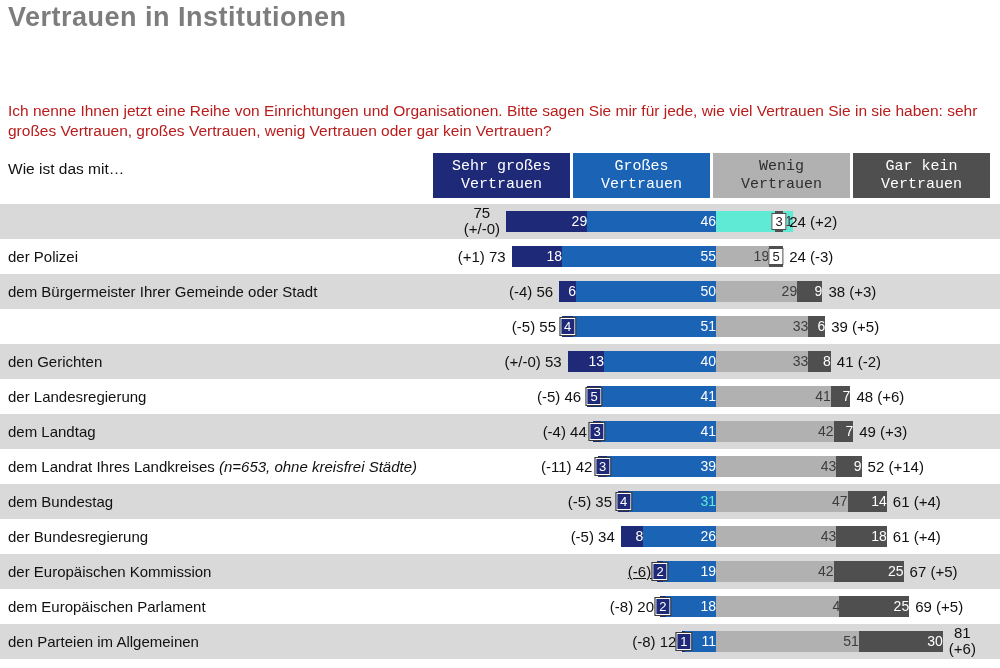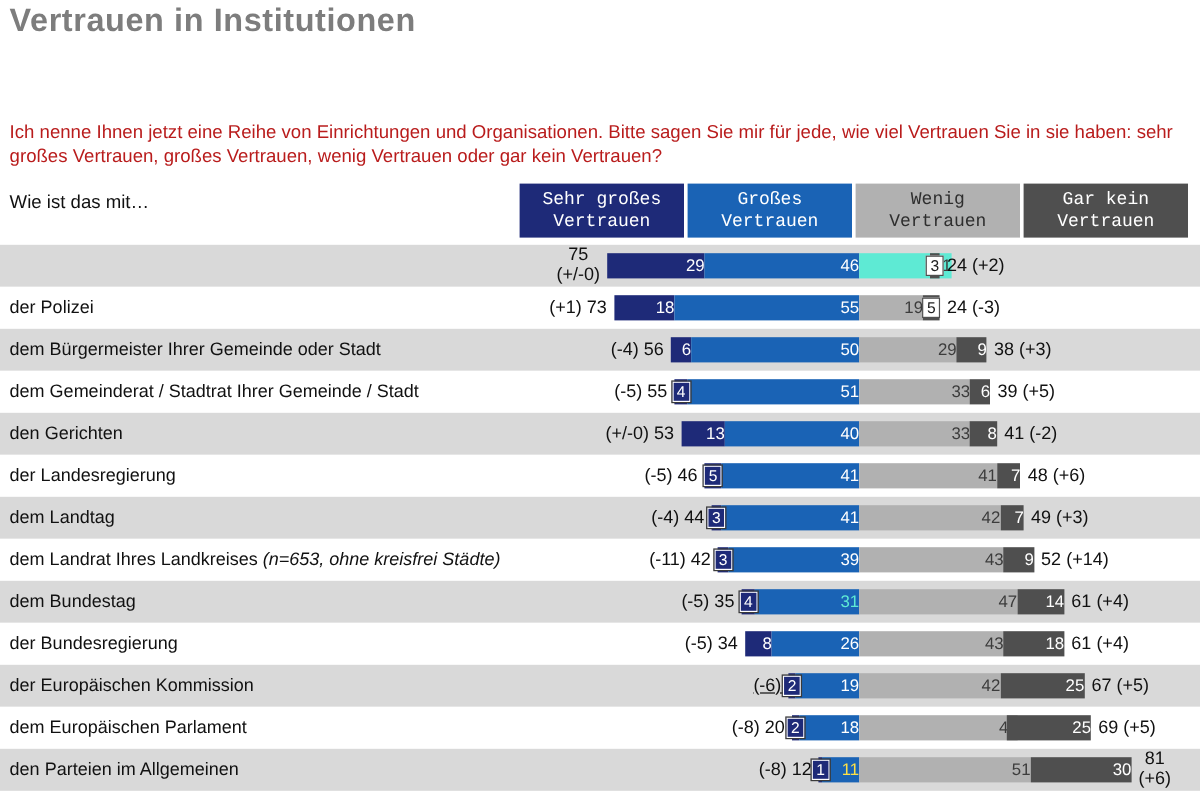--- a/index.html
+++ b/index.html
@@ -85,21 +85,20 @@
         </div>
         <div class="seg" style="left: 716px; width: 81.2px; background: rgb(177, 177, 177);">
           <div class="seg-label" style="color: rgb(60, 60, 60);">29</div>
         </div>
         <div class="seg" style="left: 797.2px; width: 25.2px; background: rgb(79, 79, 79);">
           <div class="seg-label" style="color: rgb(255, 255, 255);">9</div>
         </div>
         <div class="stat stat-line" style="left: 828.4px;">38 (+3)</div>
       </div>
       <div class="chart-row">
-        <span class="row-label">dem Gemeinderat / Stadtrat Ihrer Gemeinde / Stadt</span>
         <div class="stat stat-line" style="right: 444px;">(-5) 55</div>
         <div class="ov ov-navy" style="background: rgb(30, 42, 120); color: rgb(255, 255, 255); left: 567.6px;">4</div>
         <div class="seg" style="left: 562px; width: 11.2px; background: rgb(30, 42, 120);"></div>
         <div class="seg" style="left: 573.2px; width: 142.8px; background: rgb(26, 99, 181);">
           <div class="seg-label" style="color: rgb(255, 255, 255);">51</div>
         </div>
         <div class="seg" style="left: 716px; width: 92.4px; background: rgb(177, 177, 177);">
           <div class="seg-label" style="color: rgb(60, 60, 60);">33</div>
         </div>
         <div class="seg" style="left: 808.4px; width: 16.8px; background: rgb(79, 79, 79);">
@@ -236,21 +235,21 @@
           <div class="seg-label" style="color: rgb(255, 255, 255);">25</div>
         </div>
         <div class="stat stat-line" style="left: 915.2px;">69 (+5)</div>
       </div>
       <div class="chart-row stripe">
         <span class="row-label">den Parteien im Allgemeinen</span>
         <div class="stat stat-line" style="right: 323.6px;">(-8) 12</div>
         <div class="ov ov-navy" style="background: rgb(30, 42, 120); color: rgb(255, 255, 255); left: 683.8px;">1</div>
         <div class="seg" style="left: 682.4px; width: 2.8px; background: rgb(30, 42, 120);"></div>
         <div class="seg" style="left: 685.2px; width: 30.8px; background: rgb(26, 99, 181);">
-          <div class="seg-label" style="color: #fde047;">11</div>
+          <div class="seg-label" style="color: #ffffff;">11</div>
         </div>
         <div class="seg" style="left: 716px; width: 142.8px; background: rgb(177, 177, 177);">
           <div class="seg-label" style="color: rgb(60, 60, 60);">51</div>
         </div>
         <div class="seg" style="left: 858.8px; width: 84px; background: rgb(79, 79, 79);">
           <div class="seg-label" style="color: rgb(255, 255, 255);">30</div>
         </div>
         <div class="stat stat-stacked" style="left: 948.8px;">
           <div>81</div>
           <div>(+6)</div>

